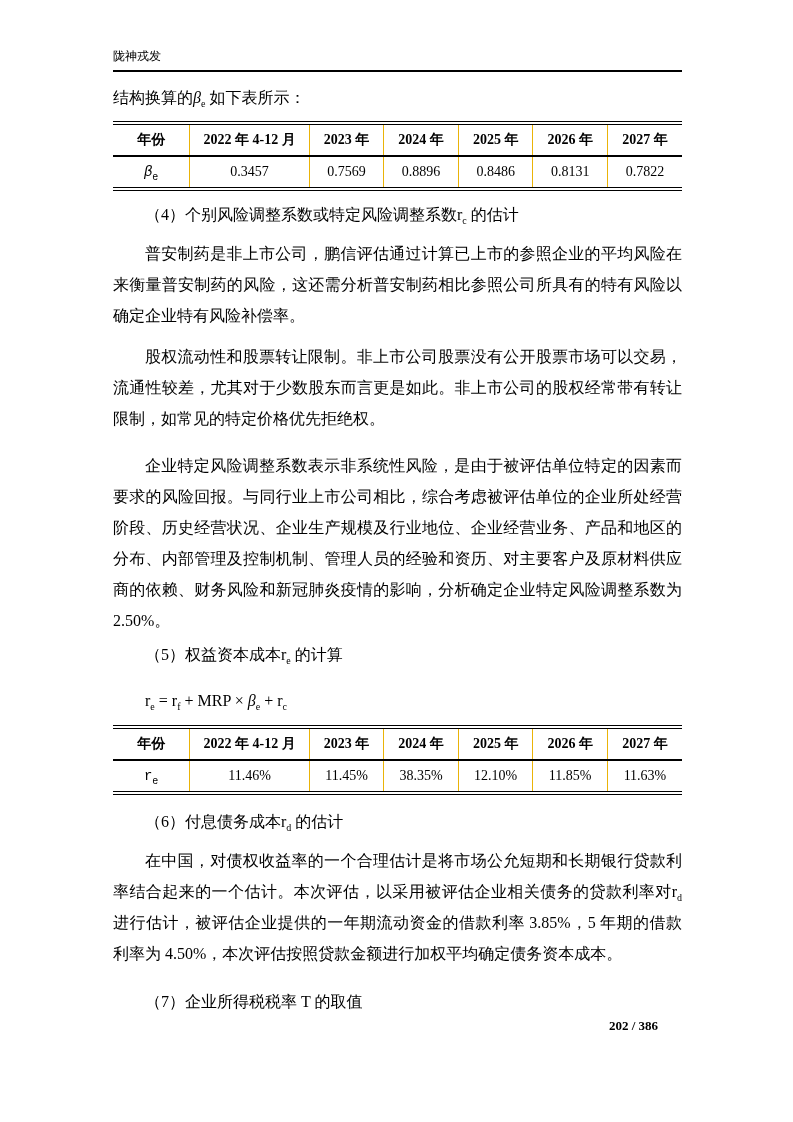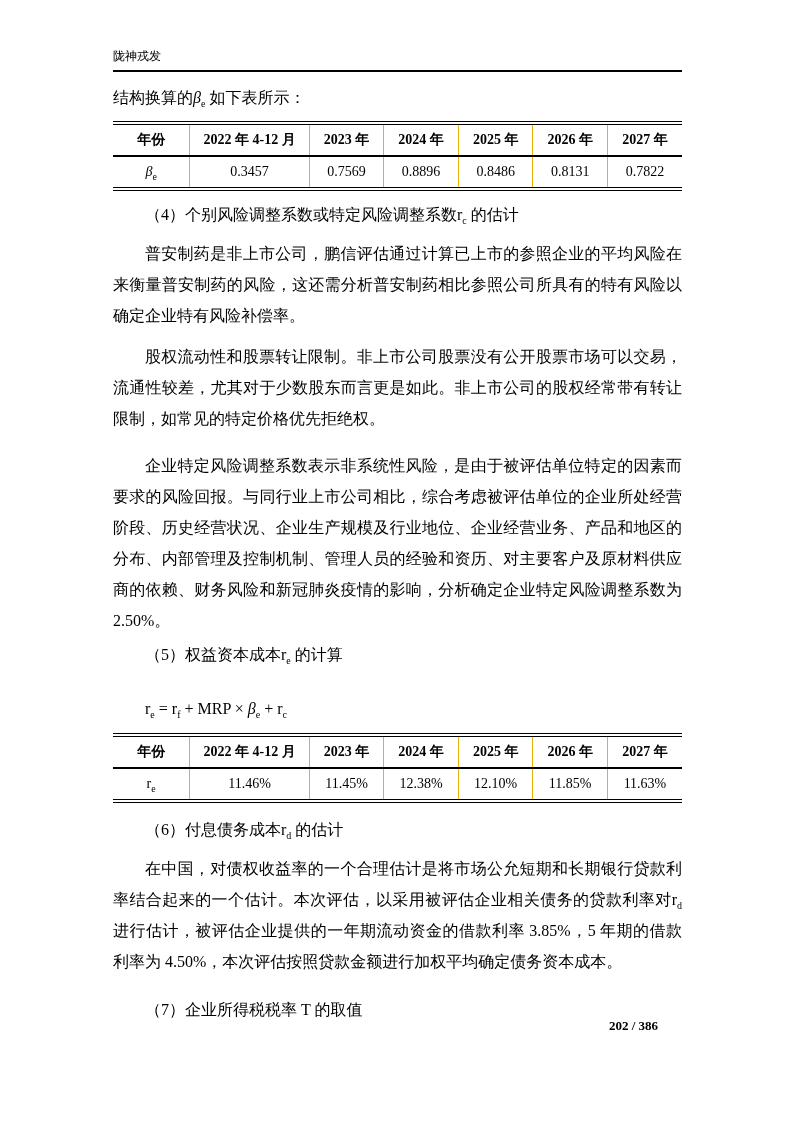--- a/index.html
+++ b/index.html
@@ -21,30 +21,30 @@
     width:100%; border-collapse:collapse; table-layout:fixed;
     margin-top:13px;
     border-top:4px double #000; border-bottom:4px double #000;
   }
   .dtable col.c0 { width:13.5%; }
   .dtable col.c1 { width:21%; }
   .dtable th, .dtable td {
     border-left:1px solid #eab308; text-align:center; vertical-align:middle;
     padding:0; height:30px; overflow:hidden; white-space:nowrap;
   }
-  .dtable th:first-child, .dtable td:first-child { border-left:none; }
+  .dtable th:first-child, .dtable td:first-child { border-left:none;font-family:Liberation Mono, monospace; }
   .dtable th { font-size:14px; font-weight:bold; border-bottom:2px solid #000; }
   .dtable td { font-size:14px; }
 
   .hd   { margin:13px 0 0; font-size:16px; line-height:22px; text-indent:2em; }
   .para { margin:12px 0 0; font-size:16px; line-height:31px; text-align:justify; text-indent:2em; }
   .p2 { margin-top:10px; }
   .p3 { margin-top:16px; }
   .hd5 { margin-top:8px;font-family:Liberation Serif, serif; }
-  .formula { margin:32px 0 0 2em; font-size:16px; line-height:22px; }
+  .formula { margin:24px 0 0 2em; font-size:16px; line-height:22px; }
   .hd6 { margin-top:16px; }
   .hd7 { margin-top:22px; }
 
   .it { font-style:italic; }
   sub { font-size:10px; line-height:0; }
 
   .footer {
     position:absolute; top:1018px; right:135px;
     font-size:13px; font-weight:bold;
   }
@@ -121,21 +121,21 @@
       <th>2023 年</th>
       <th>2024 年</th>
       <th>2025 年</th>
       <th>2026 年</th>
       <th>2027 年</th>
     </tr>
     <tr>
       <td><span>r</span><sub>e</sub></td>
       <td>11.46%</td>
       <td>11.45%</td>
-      <td>12.38%</td>
+      <td>38.35%</td>
       <td>12.10%</td>
       <td>11.85%</td>
       <td>11.63%</td>
     </tr>
   </tbody>
     </table>
 
   <p class="hd hd6"><span>（6）付息债务成本r</span><sub>d</sub><span> 的估计</span></p>
 
   <p class="para"><span>在中国，对债权收益率的一个合理估计是将市场公允短期和长期银行贷款利率结合起来的一个估计。本次评估，以采用被评估企业相关债务的贷款利率对r</span><sub>d</sub><span>进行估计，被评估企业提供的一年期流动资金的借款利率 3.85%，5 年期的借款利率为 4.50%，本次评估按照贷款金额进行加权平均确定债务资本成本。</span></p>

